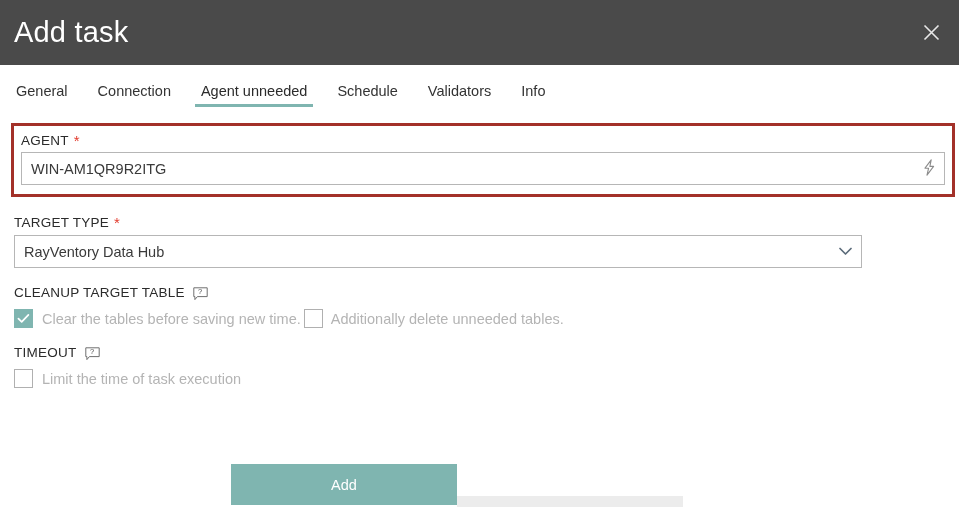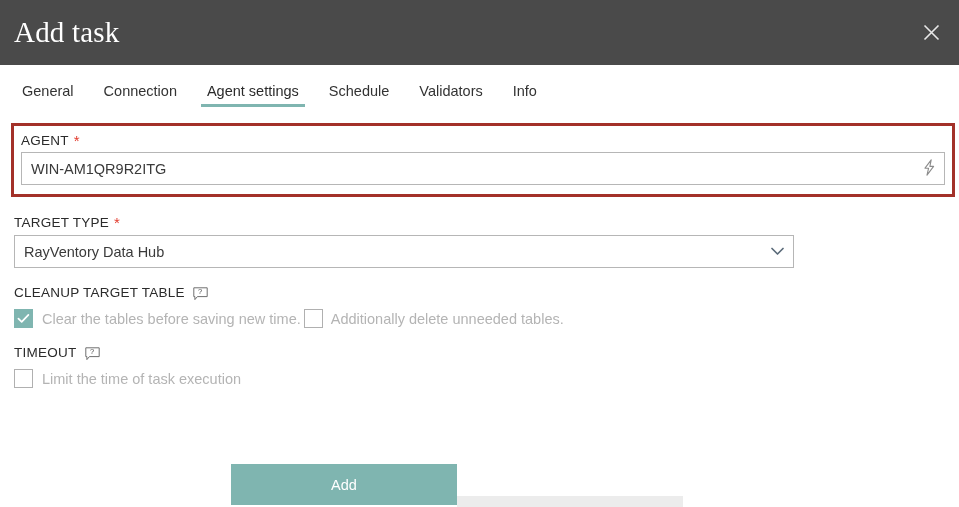--- a/index.html
+++ b/index.html
@@ -30,40 +30,39 @@
     display: flex;
     align-items: center;
   }
   .titlebar-title {
     color: #ffffff;
     font-size: 29px;
     font-weight: 400;
     letter-spacing: 0.2px;
     margin-left: 14px;
     line-height: 1;
-    font-family: Liberation Serif, serif;
   }
   .close-btn {
     position: absolute;
     top: 0;
     right: 0;
     width: 56px;
     height: 65px;
     display: flex;
     align-items: center;
     justify-content: center;
     cursor: pointer;
   }
   .close-btn svg { display: block; }
 
   
   .tabbar {
     display: flex;
     align-items: flex-end;
-    padding-left: 22px;
+    padding-left: 16px;
     height: 42px;
     background: #ffffff;
     box-sizing: border-box;
     text-align: center;
   }
   .tab {
     position: relative;
     font-size: 14.5px;
     color: #333333;
     padding: 0 0 9px 0;
@@ -144,21 +143,21 @@
     cursor: pointer;
     background: transparent;
     border: 0;
     padding: 0;
   }
 
   .block { margin-top: 18px; }
 
   .select-wrap {
     position: relative;
-    width: 780px;
+    width: 848px;
   }
   .select-box {
     width: 100%;
     height: 33px;
     box-sizing: border-box;
     border: 1px solid #b6b6b6;
     background: #ffffff;
     font-size: 14.5px;
     color: #3a3a3a;
     display: flex;
@@ -256,21 +255,21 @@
         <svg width="17" height="17" viewBox="0 0 17 17" aria-hidden="true">
           <path d="M1.5 1.5 L15.5 15.5 M15.5 1.5 L1.5 15.5" stroke="#e8e8e8" stroke-width="1.6" fill="none"></path>
         </svg>
       </span>
     </div>
   </div>
 
   <div class="tabbar">
     <div class="tab"><span>General</span></div>
     <div class="tab"><span>Connection</span></div>
-    <div class="tab active"><span>Agent settings</span></div>
+    <div class="tab active"><span>Agent unneeded</span></div>
     <div class="tab"><span>Schedule</span></div>
     <div class="tab"><span>Validators</span></div>
     <div class="tab"><span>Info</span></div>
   </div>
 
   <div class="form">
 
     <div class="agent-group">
       <div class="field-label">
         <span>AGENT</span>

